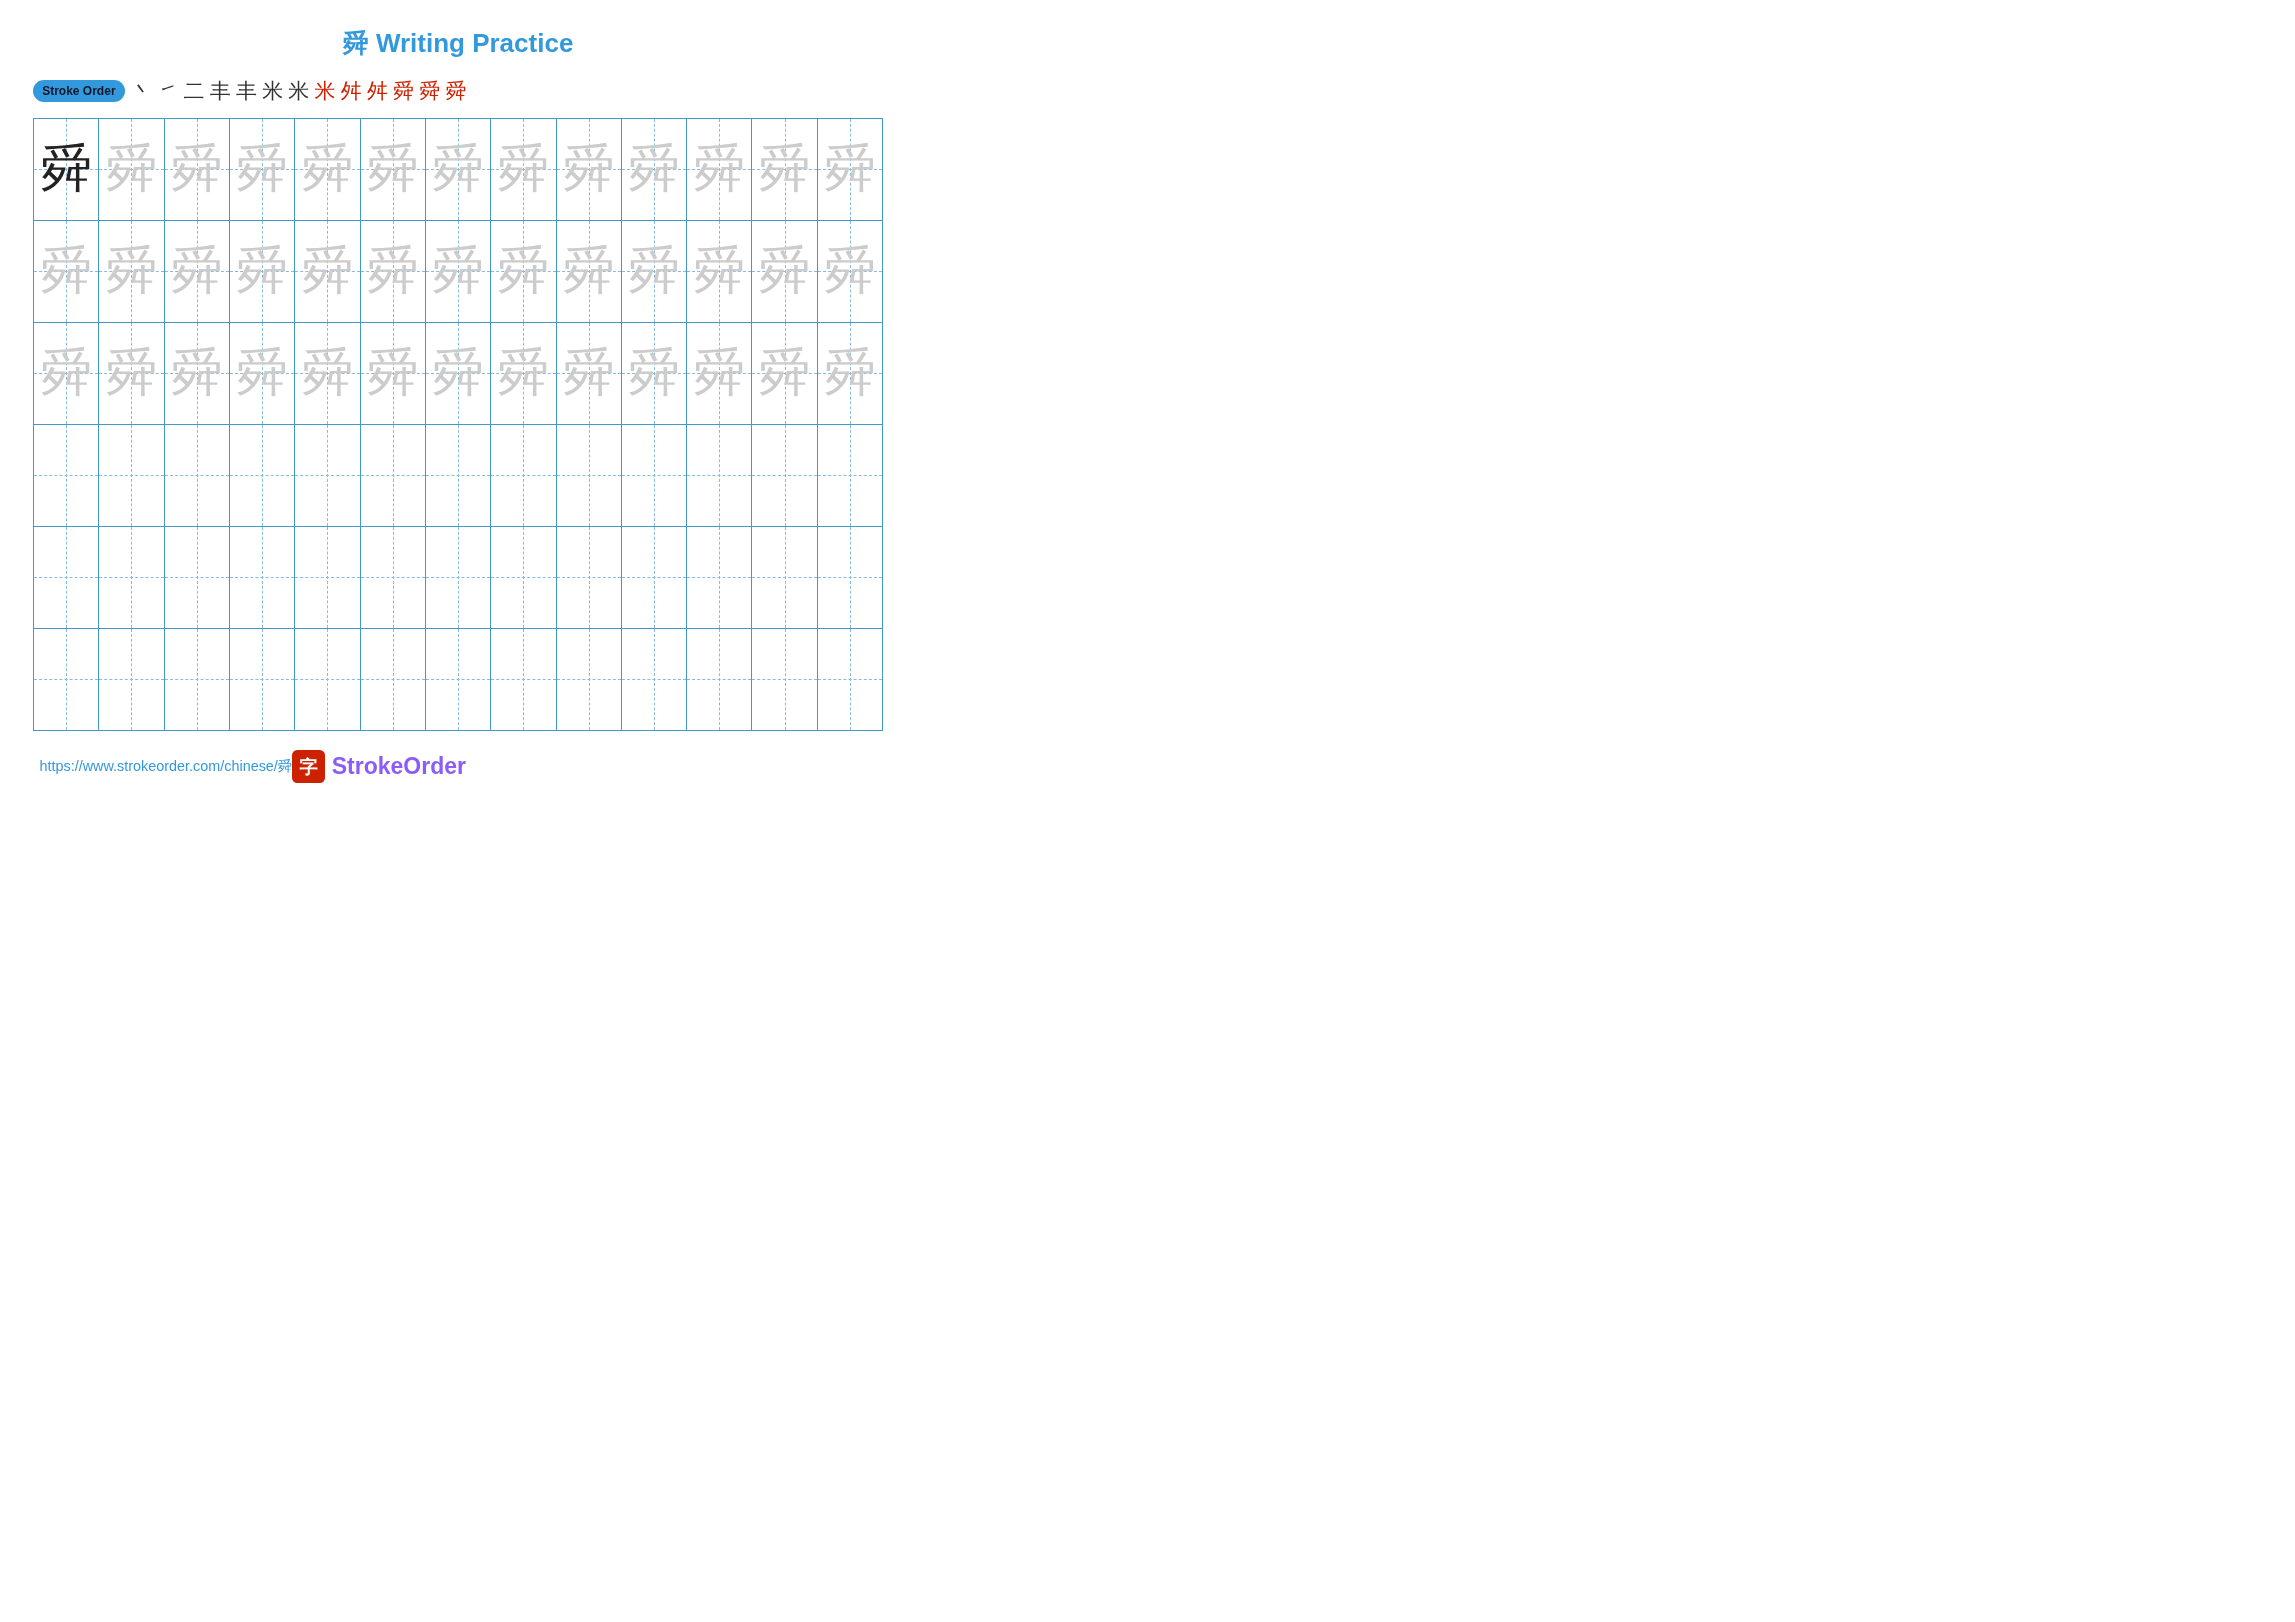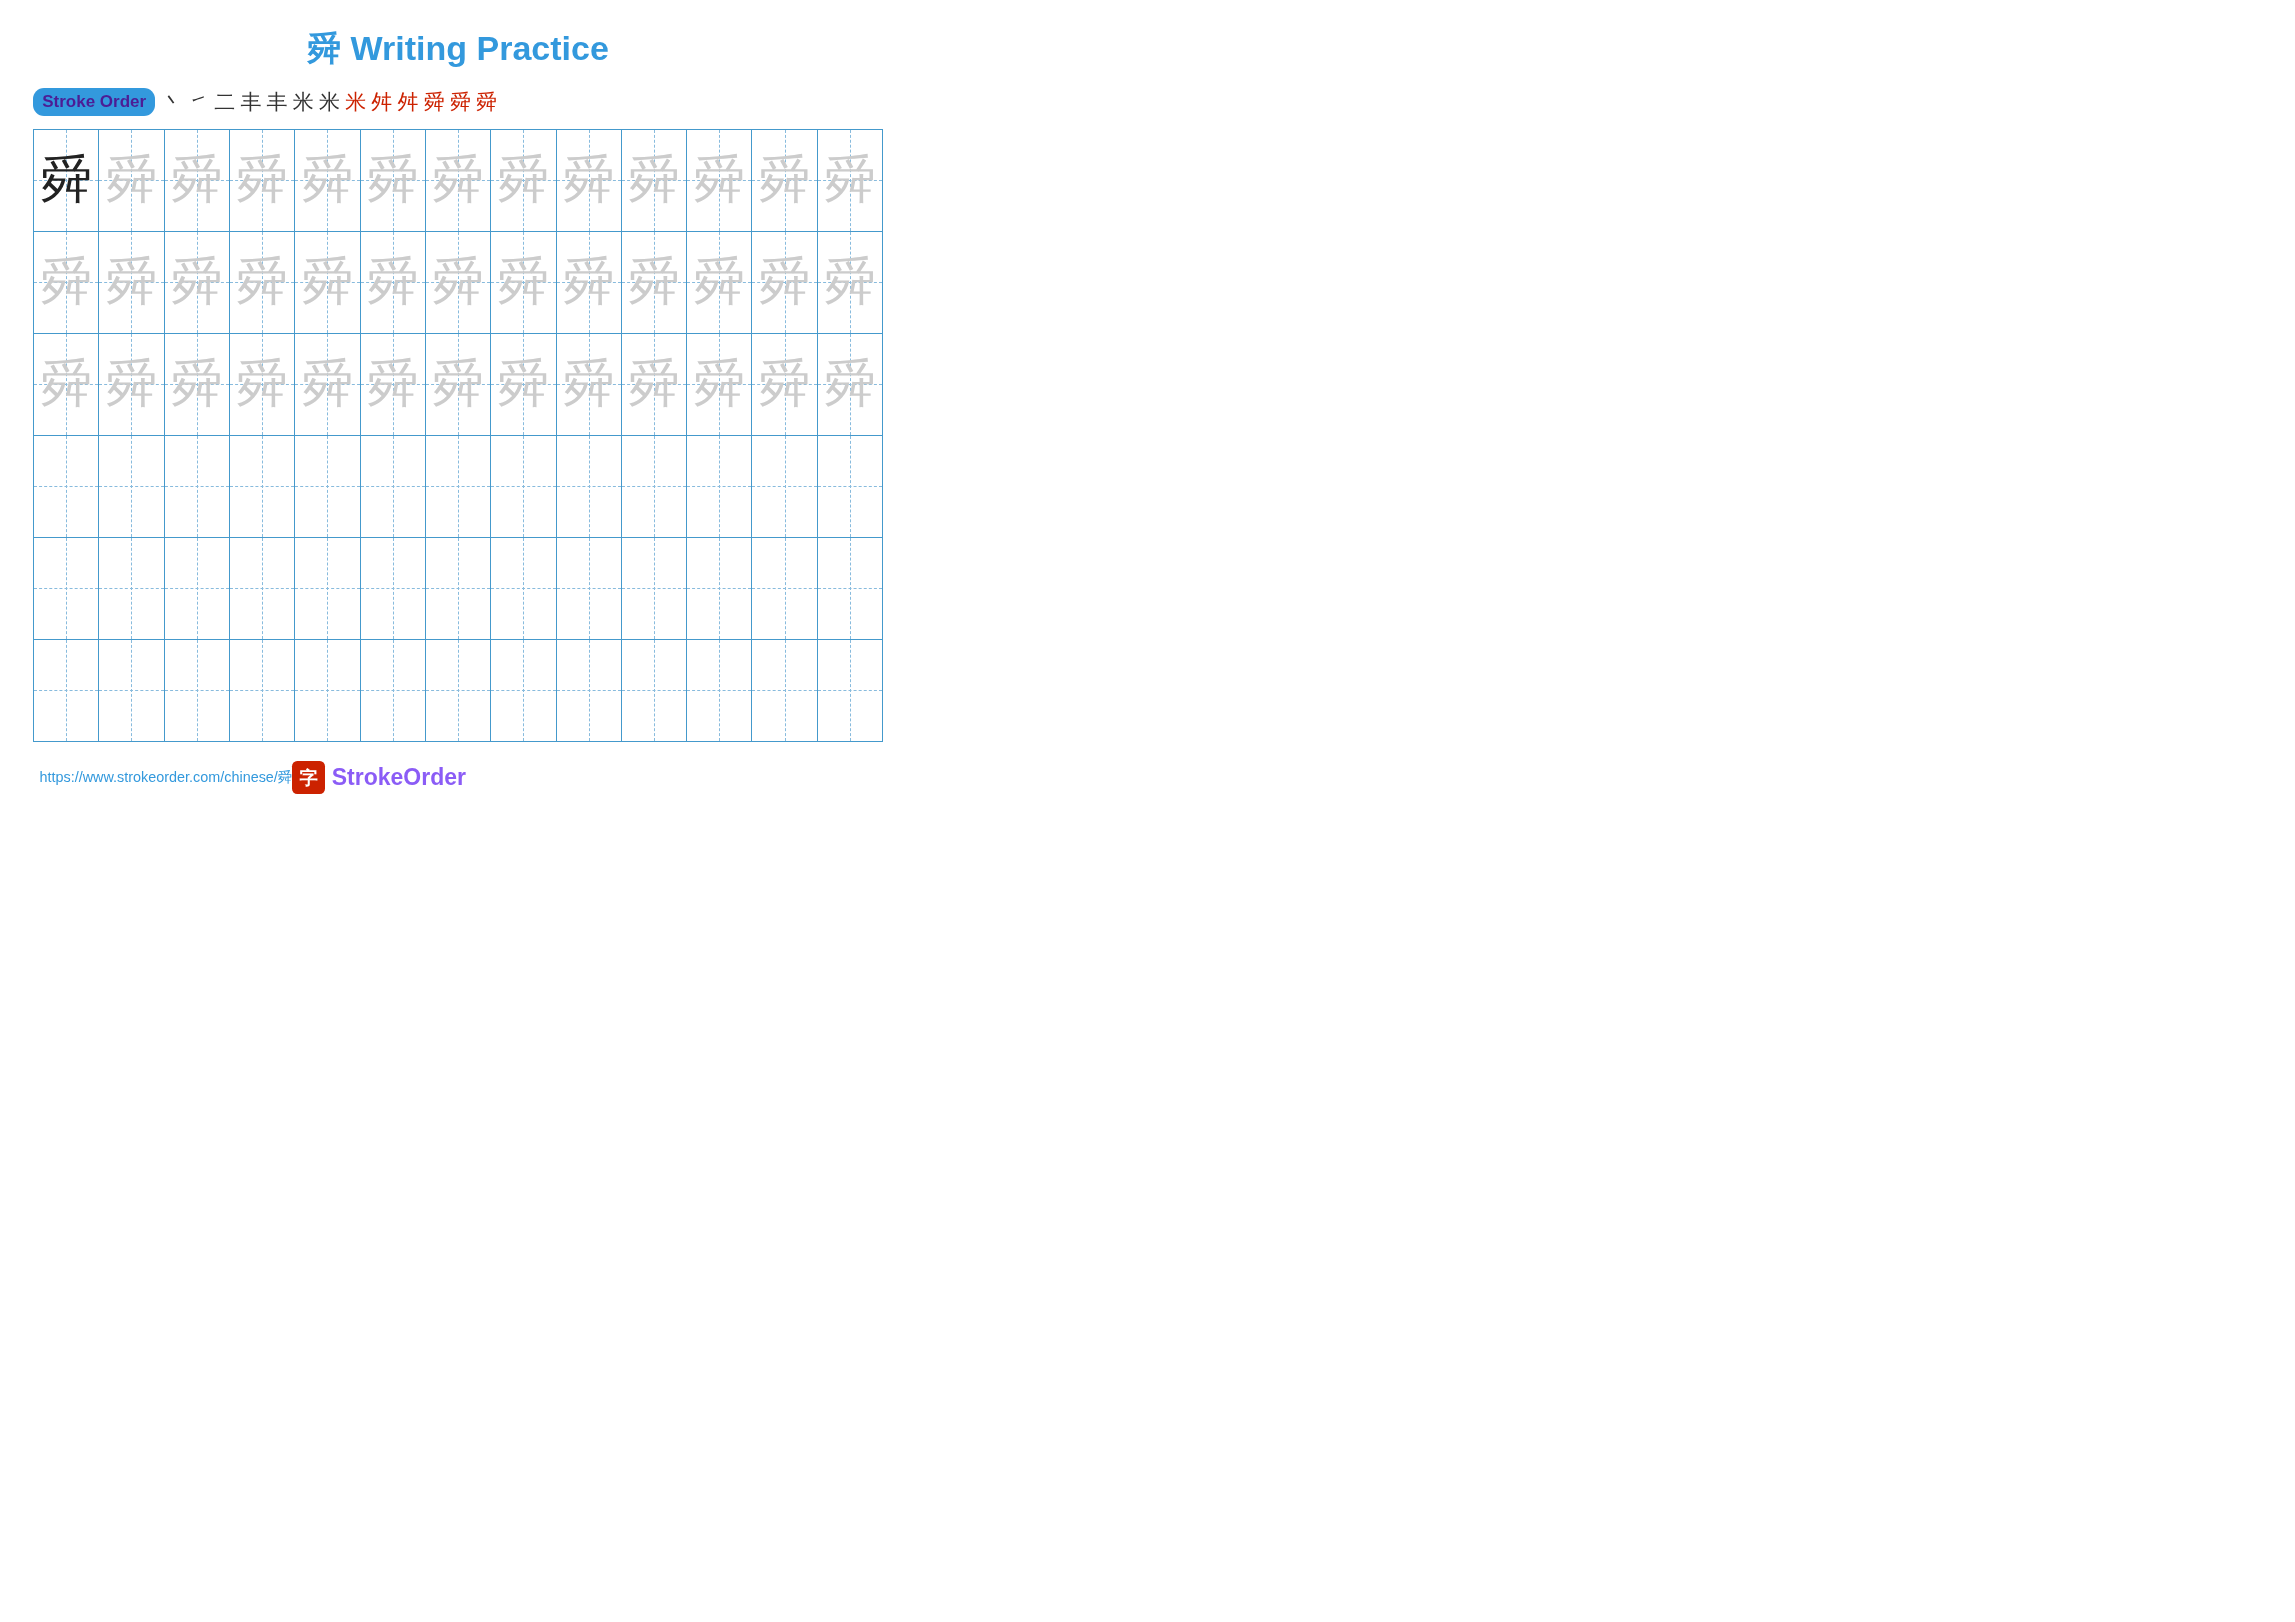--- a/index.html
+++ b/index.html
@@ -7,41 +7,41 @@
     body {
       background: #ffffff;
       font-family: Arial, sans-serif;
       width: 916px;
       min-height: 648px;
       padding: 19.6px 33px;
     }
 
     .page-title {
       text-align: center;
-      font-size: 34px;
+      font-size: 26px;
       font-weight: bold;
       color: #3399dd;
       margin-bottom: 15.7px;
       margin-top: 6.5px;
     }
 
     .stroke-order-row {
       display: flex;
       align-items: center;
       gap: 6.5px;
       margin-bottom: 13px;
       flex-wrap: nowrap;
     }
 
     .stroke-order-badge {
       background: #3399dd;
-      color: #4c1d95;
+      color: #0f172a;
       padding: 3.9px 9.2px;
       border-radius: 11px;
-      font-size: 17px;
+      font-size: 12px;
       font-weight: bold;
       white-space: nowrap;
       flex-shrink: 0;
     }
 
     .stroke-chars {
       display: flex;
       align-items: center;
       gap: 5.2px;
       flex-wrap: nowrap;

